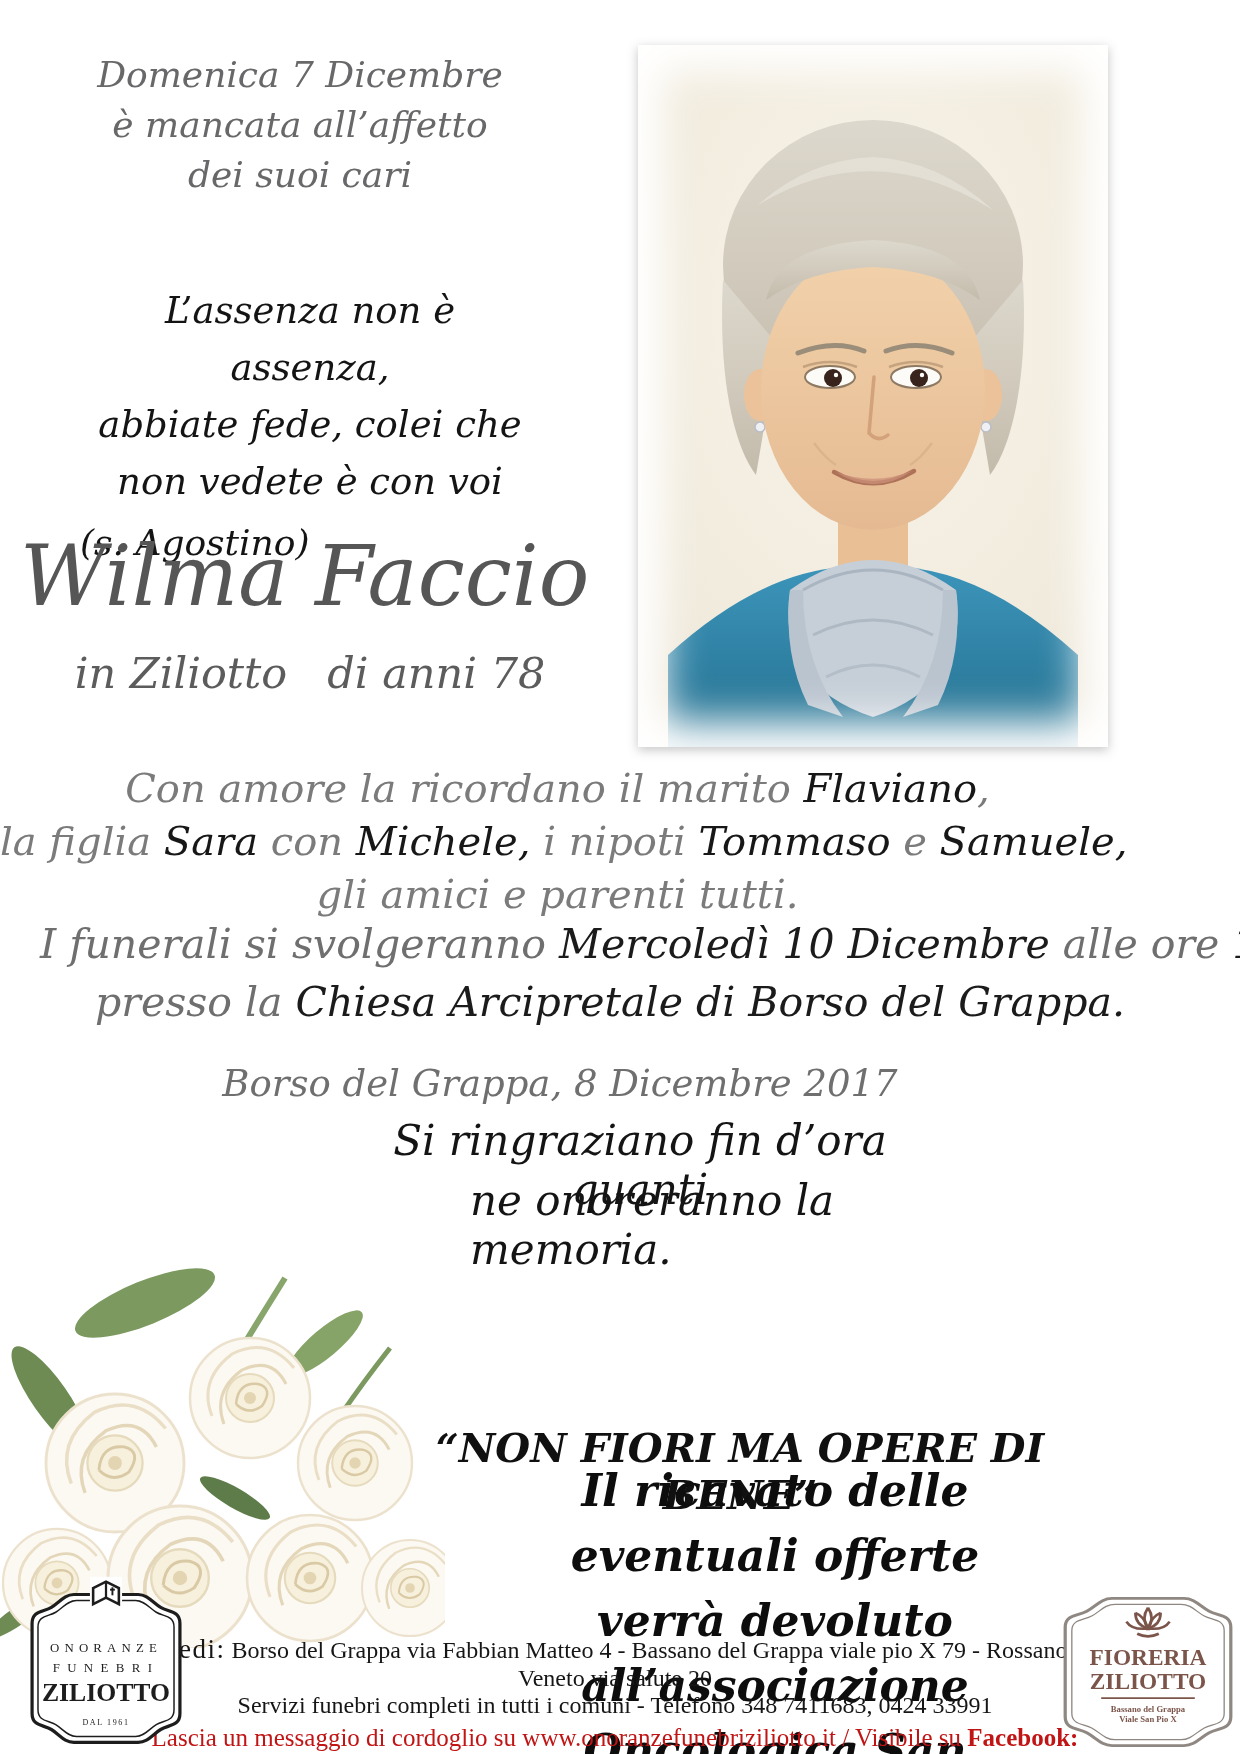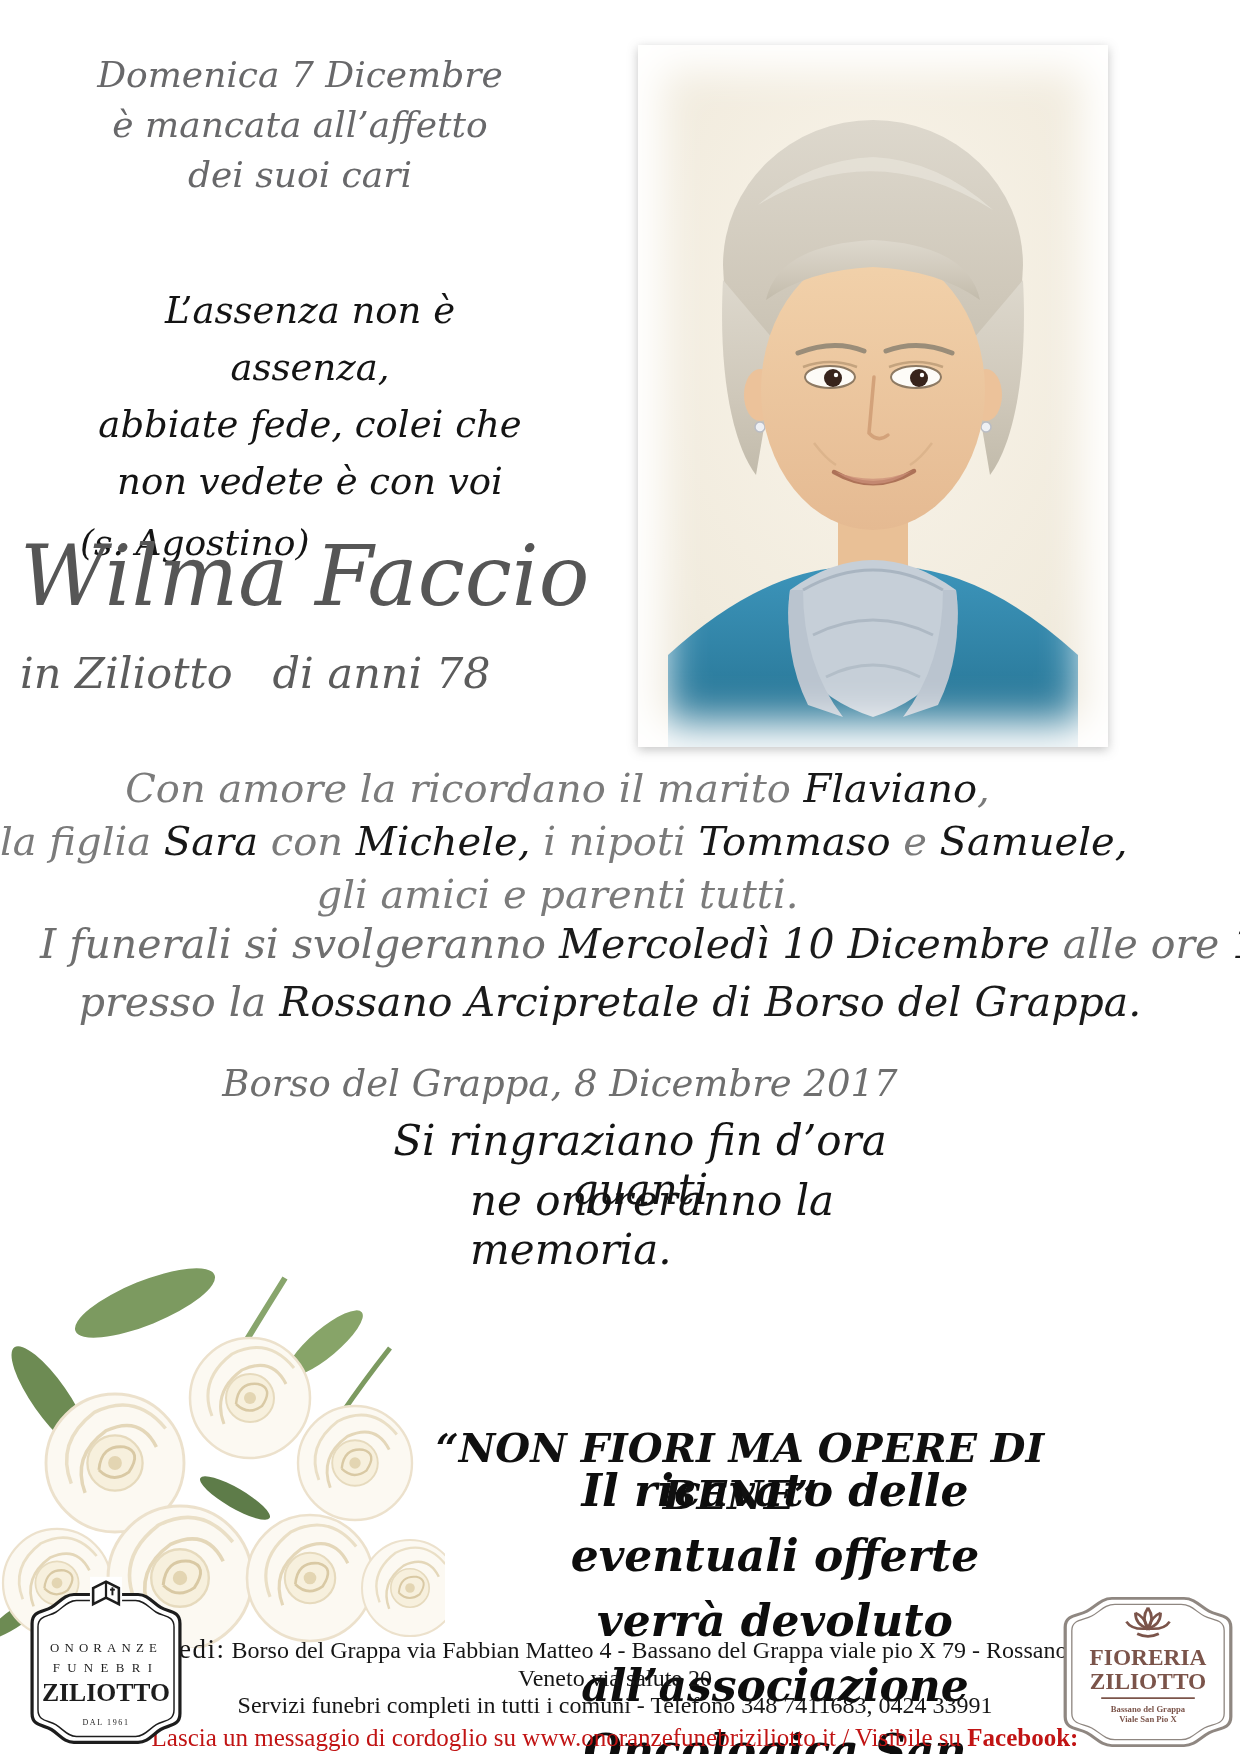--- a/index.html
+++ b/index.html
@@ -17,21 +17,21 @@
     left:80px; top:282px; width:460px; text-align:center;
     font-style:italic; color:#141414; font-size:37px; line-height:57px;
   }
   .quote-attr { display:block; text-align:left; padding-right:55px; font-size:36px; margin-top:4px; }
 
   .name {
     left:20px; top:526px; width:580px; 
     font-style:italic; color:#565656; font-size:84px; line-height:100px;
   }
   .subname {
-    left:20px; top:648px; width:580px; 
+    left:20px; top:648px; width:580px; text-align:center;
     font-style:italic; color:#5c5c5c; font-size:43px;
   }
   .subname .gap { display:inline-block; width:40px; }
 
   .photo-wrap {
     left:638px; top:45px; width:470px; height:702px;
     box-shadow:0 3px 10px rgba(90,90,90,.35);
   }
   .photo-wrap svg { display:block; }
   .photo-fade { position:absolute; inset:0; box-shadow:inset 0 0 40px 26px #ffffff; pointer-events:none; }
@@ -170,21 +170,21 @@
   </div>
 
   <div class="abs remembrance">
     <div class="seg-line"><span class="muted">Con amore la ricordano il marito </span><span>Flaviano</span><span class="muted">,</span></div>
     <div class="seg-line"><span class="muted">la figlia </span><span>Sara</span><span class="muted"> con </span><span>Michele,</span><span class="muted"> i nipoti </span><span>Tommaso</span><span class="muted"> e </span><span>Samuele,</span></div>
     <div class="seg-line"><span class="muted">gli amici e parenti tutti.</span></div>
   </div>
 
   <div class="abs funeral">
     <div class="seg-line"><span class="muted">I funerali si svolgeranno </span><span>Mercoledì 10 Dicembre</span><span class="muted"> alle ore </span><span>15:30</span></div>
-    <div class="seg-line"><span class="muted">presso la </span><span>Rossano Arcipretale di Borso del Grappa.</span></div>
+    <div class="seg-line"><span class="muted">presso la </span><span>Chiesa Arcipretale di Borso del Grappa.</span></div>
   </div>
 
   <div class="abs place-date">Borso del Grappa, 8 Dicembre 2017</div>
 
   <div class="abs thanks-1">Si ringraziano fin d’ora quanti</div>
   <div class="abs thanks-2">ne onoreranno la memoria.</div>
 
   <div class="abs no-flowers">“NON FIORI MA OPERE DI BENE”</div>
 
   <div class="abs donation">

